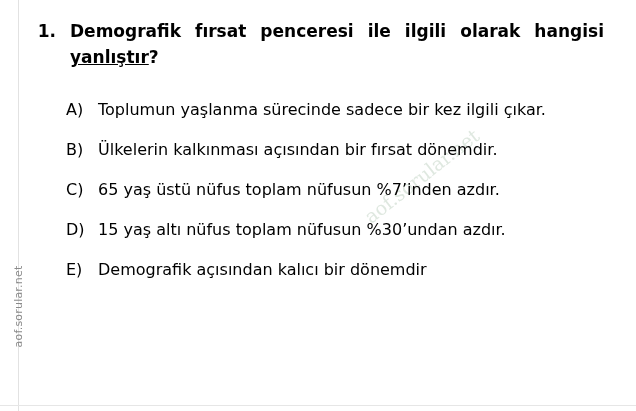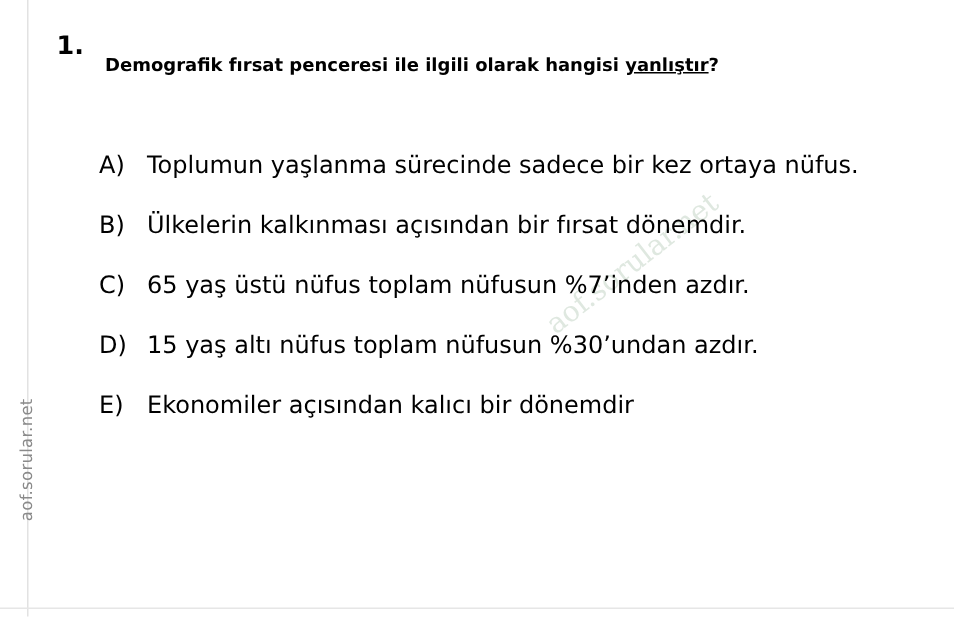--- a/index.html
+++ b/index.html
@@ -94,27 +94,26 @@
     flex: 0 0 36px;
     text-align: right;
     font-size: 17px;
     font-weight: bold;
     line-height: 1.55;
     padding-right: 0;
   }
   .q-text {
     flex: 1 1 auto;
     padding-left: 14px;
-    font-size: 12px;
+    font-size: 17px;
     font-weight: bold;
     line-height: 1.55;
     text-align: justify;
     text-align-last: left;
     padding-right: 16px;
-    margin-top: 16px;
   }
   .q-text .underline {
     text-decoration: underline;
   }
 
   
   .options {
     position: absolute;
     left: 66px;
     top: 98px;
@@ -160,38 +159,38 @@
     <div class="q-row">
       <div class="q-number">1.</div>
       <div class="q-text"><span>Demografik fırsat penceresi ile ilgili olarak hangisi </span><span class="underline">yanlıştır</span><span>?</span></div>
     </div>
   </div>
 
   <div class="options">
 
     <div class="option justify">
       <div class="opt-letter">A)</div>
-      <div class="opt-text">Toplumun yaşlanma sürecinde sadece bir kez ortaya nüfus.</div>
+      <div class="opt-text">Toplumun yaşlanma sürecinde sadece bir kez ilgili çıkar.</div>
     </div>
 
     <div class="option justify">
       <div class="opt-letter">B)</div>
       <div class="opt-text">Ülkelerin kalkınması açısından bir fırsat dönemdir.</div>
     </div>
 
     <div class="option justify">
       <div class="opt-letter">C)</div>
       <div class="opt-text">65 yaş üstü nüfus toplam nüfusun %7’inden azdır.</div>
     </div>
 
     <div class="option">
       <div class="opt-letter">D)</div>
       <div class="opt-text">15 yaş altı nüfus toplam nüfusun %30’undan azdır.</div>
     </div>
 
     <div class="option">
       <div class="opt-letter">E)</div>
-      <div class="opt-text">Ekonomiler açısından kalıcı bir dönemdir</div>
+      <div class="opt-text">Demografik açısından kalıcı bir dönemdir</div>
     </div>
 
   </div>
 
 </div>
 
 </body></html>

